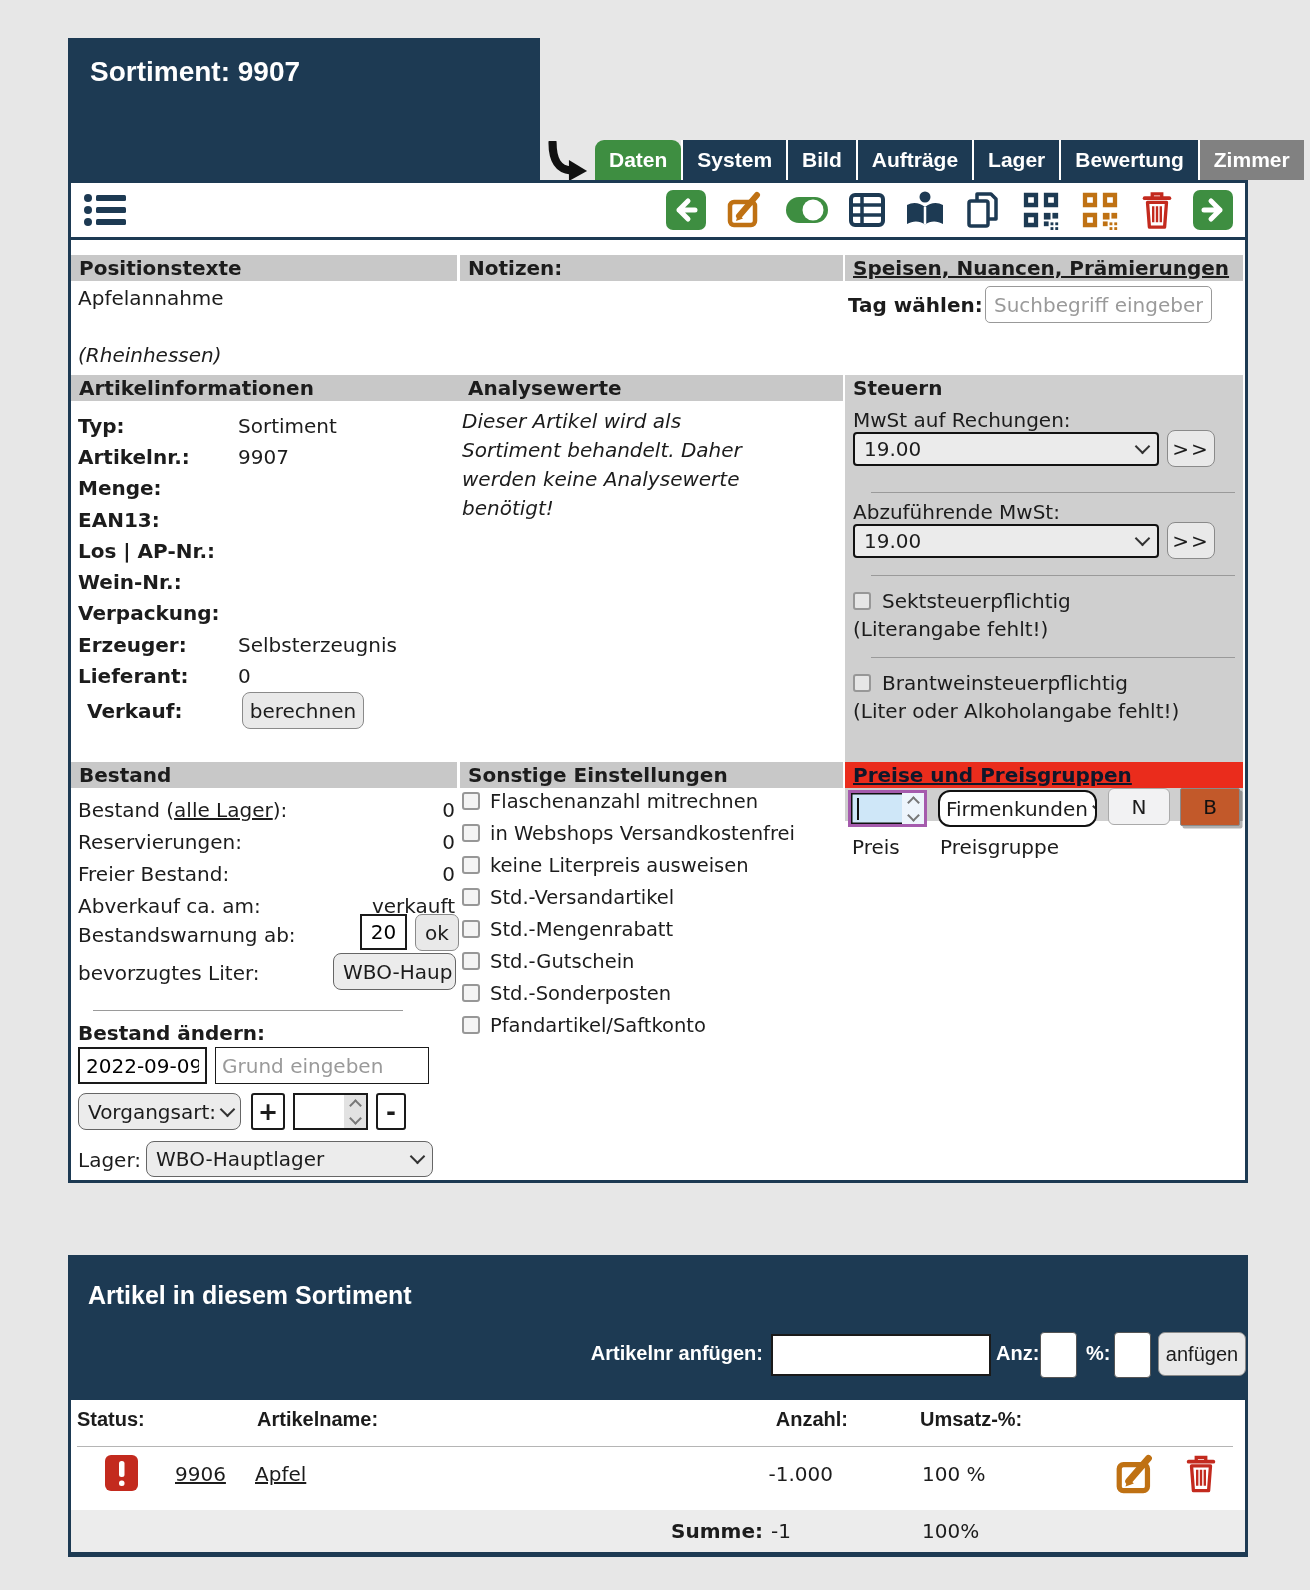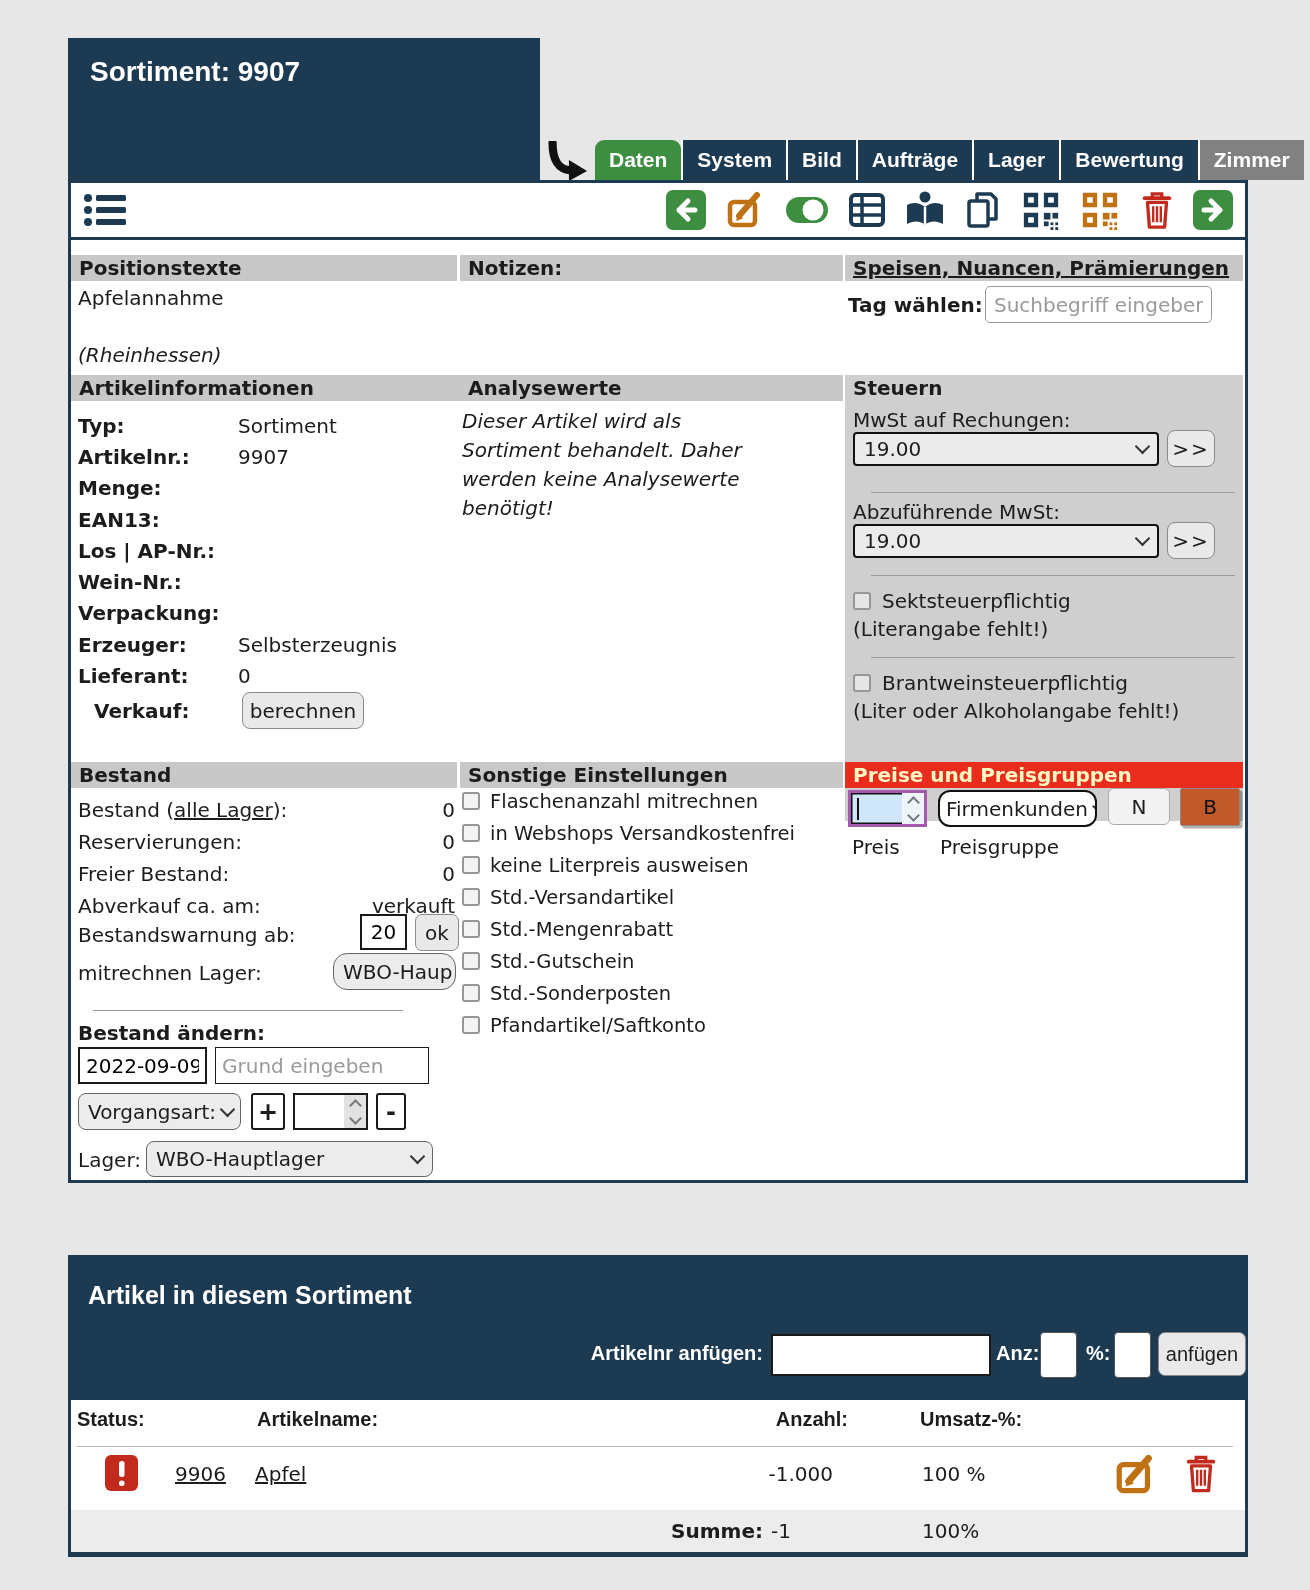--- a/index.html
+++ b/index.html
@@ -25,21 +25,21 @@
 
   
   .panel{left:68px;top:180px;width:1180px;height:1003px;background:#fff;border:3px solid #1d3a53;box-sizing:border-box;}
   .toolbar{position:absolute;left:0;top:0;width:1174px;height:57px;border-bottom:3px solid #1d3a53;
            display:flex;align-items:center;justify-content:space-between;padding:0 12px;box-sizing:border-box;}
   .tb-icons{display:flex;gap:17px;align-items:center;}
   .tb-icons svg,.tb-left svg{display:block;cursor:pointer;}
 
   .band{background:#c8c8c8;height:26px;display:flex;align-items:center;padding-left:8px;
         font-weight:bold;font-size:20px;box-sizing:border-box;}
-  .band.red{background:#ea2c1c;color:#fef9c3;}
+  .band.red{background:#ea2c1c;color:#0f172a;text-decoration:underline;}
 
   .gray-block{background:#cfcfcf;}
 
   
   .select{background:#ececec;border:1.5px solid #666;border-radius:8px;display:flex;align-items:center;
           justify-content:space-between;padding:0 9px;font-size:20px;box-sizing:border-box;cursor:pointer;overflow:hidden;white-space:nowrap;}
   .select.sq{border-radius:4px;border:2px solid #111;background:#ebebeb;}
   .select.white{border-radius:12px;border:2px solid #111;background:#fff;}
   .chev{width:9px;height:9px;border-right:2px solid #333;border-bottom:2px solid #333;
         transform:rotate(45deg);margin-top:-5px;flex:none;margin-left:6px;}
@@ -264,21 +264,21 @@
         <div class="ai-row">
           <span class="ai-label">Erzeuger:</span>
           <span class="ai-value">Selbsterzeugnis</span>
         </div>
 
         <div class="ai-row">
           <span class="ai-label">Lieferant:</span>
           <span class="ai-value">0</span>
         </div>
       </div>
-    <div class="abs fs20 b" style="left:23px;top:516px;text-align:center;">Verkauf:</div>
+    <div class="abs fs20 b" style="left:16px;top:516px;text-align:center;">Verkauf:</div>
     <div class="abs btn" style="left:171px;top:509px;width:122px;height:37px;">berechnen</div>
 
     <div class="abs i" style="left:391px;top:224px;width:320px;font-size:20px;line-height:29px;">Dieser Artikel wird als Sortiment behandelt. Daher werden keine Analysewerte benötigt!</div>
 
     <div class="abs gray-block" style="left:774px;top:192px;width:398px;height:446px;">
       <div class="abs b fs20" style="left:8px;top:1px;">Steuern</div>
       <div class="abs fs20" style="left:8px;top:33px;text-align:right;">MwSt auf Rechungen:</div>
       <div class="abs select sq" style="left:8px;top:57px;width:306px;height:34px;">
         <span>19.00</span>
           <span class="chev"></span>
@@ -325,22 +325,22 @@
       <span class="val">0</span>
     </div>
     <div class="abs bs-row" style="top:711px;">
       <span>Abverkauf ca. am:</span>
       <span class="val">verkauft</span>
     </div>
     <div class="abs fs20" style="left:7px;top:740px;">Bestandswarnung ab:</div>
     <input class="abs box" style="left: 289px; top: 731px; width: 47px; height: 36px; text-align: center;" value="20">
     <div class="abs btn" style="left:344px;top:731px;width:44px;height:37px;border-radius:7px;">ok</div>
 
-    <div class="abs fs20" style="left:7px;top:778px;">mitrechnen Lager:</div>
-    <div class="abs select" style="left:262px;top:770px;width:123px;height:37px;border-radius:14px;">
+    <div class="abs fs20" style="left:7px;top:778px;">bevorzugtes Liter:</div>
+    <div class="abs select" style="left:262px;top:770px;width:123px;height:37px;">
       <span>WBO-Haup</span>
     </div>
 
     <div class="abs divider" style="left:22px;top:827px;width:310px;"></div>
     <div class="abs fs20 b" style="left:7px;top:838px;">Bestand ändern:</div>
     <input class="abs box" style="left: 7px; top: 864px; width: 129px; height: 37px;" value="2022-09-09">
     <input class="abs box" style="left: 144px; top: 864px; width: 214px; height: 37px; border-width: 1.5px;" placeholder="Grund eingeben">
 
     <div class="abs select" style="left:7px;top:910px;width:163px;height:37px;">
       <span>Vorgangsart:</span>

